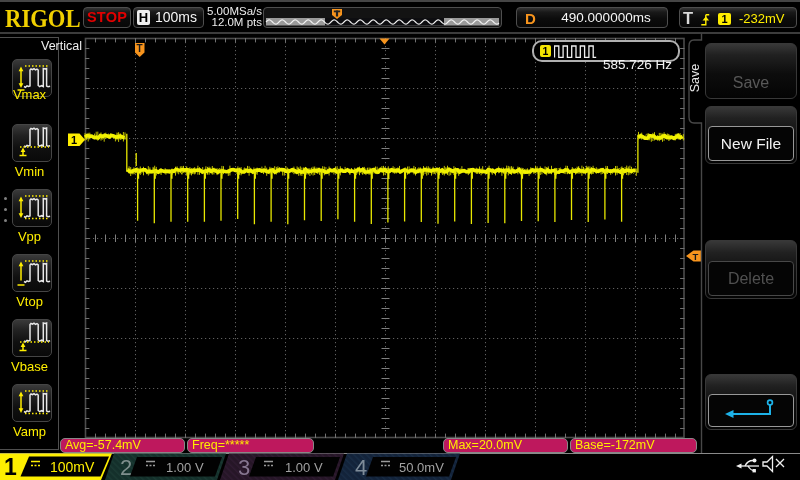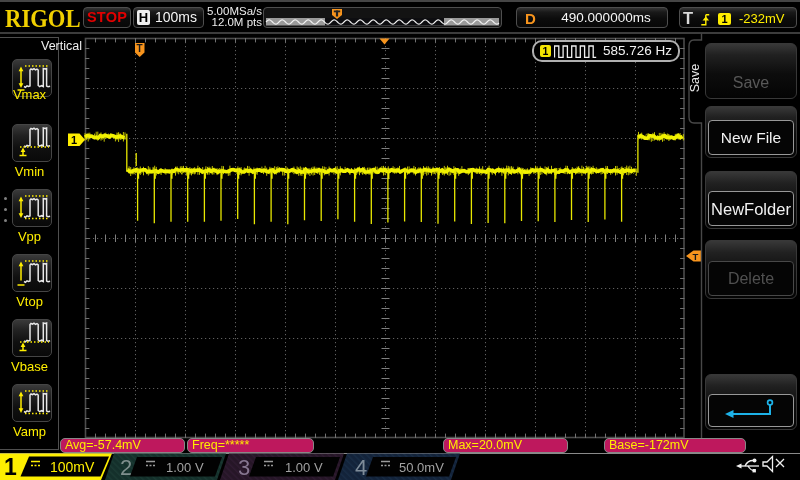--- a/index.html
+++ b/index.html
@@ -112,21 +112,21 @@
   <polygon points="379.5,38.5 389.5,38.5 384.5,44.5" fill="#f7941d"></polygon>
   <polygon points="686,256 693.5,250.5 701,250.5 701,261.5 693.5,261.5" fill="#f7941d"></polygon>
   <text x="692.5" y="260" font-size="9.5" font-weight="bold" fill="#1a1a1a">T</text>
 </svg>
 
 <div class="abs" style="left:532px;top:40px;width:148px;height:22px;background:#000;border:2px solid #b0b0b0;border-radius:10px;">
   <span class="abs" style="left:6px;top:3px;width:11px;height:12px;background:#f5e500;border-radius:2px;color:#000;font-weight:bold;font-size:10.5px;text-align:center;line-height:12px;">1</span>
   <svg class="abs" style="left:20px;top:2.5px;" width="46" height="13" viewBox="0 0 46 13">
     <path d="M0.5,12.5 V1 h4.3 V12.5 h4.3 V1 h4.3 V12.5 h4.3 V1 h4.3 V12.5 h4.3 V1 h4.3 V12.5 h4.3 V1 h4.3 V12.5 h3" stroke="#f0f0f0" stroke-width="1.3" fill="none"></path>
   </svg>
-  <span class="abs" style="left:69px;top:1px;color:#f2f2f2;font-size:13.5px;line-height:16px;">585.726 Hz</span>
+  <span class="abs" style="left:69px;top:15px;color:#f2f2f2;font-size:13.5px;line-height:16px;">585.726 Hz</span>
 </div>
 
 <div class="abs" style="left:0;top:37px;width:59px;height:413px;border-top:1px solid #4f4f4f;border-right:1.5px solid #4f4f4f;border-bottom:1.5px solid #4f4f4f;background:#000;"></div>
 <div class="abs" style="left:0;top:38.5px;width:59px;text-align:center;color:#f0f0f0;font-size:12.5px;margin-left:32px;">Vertical</div>
 <div class="lbtn" style="top:59px"><svg width="40" height="38" viewBox="0 0 40 38">
         <path d="M11,26.5 l1.5,0.8 l1.5,-1.5 l1.5,0.7 l1.5,-0.5 V10.0 l1,-1 l1.5,0.7 l1.5,-1 l1.5,1.2 l1.5,-0.8 l1.2,0.9 V25.5 l1.5,1.2 l1.8,-1 l1.8,0.8 V8.5 l1.8,0.5 l1.5,-0.5 V26.0 l1.5,0.8 l2,-0.5" class="iw"></path>
         <line x1="12" y1="6" x2="36" y2="6" class="iyd"></line>
         <line x1="8" y1="10.5" x2="8" y2="25.5" class="iy"></line>
         <path d="M8,6.5 l-2.4,4.8 h4.8 z" class="iyf"></path>
         <path d="M8,28.0 l-2.4,-4.8 h4.8 z" class="iyf"></path>
@@ -178,43 +178,40 @@
 <div class="abs" style="left:4px;top:197px;width:3px;height:3px;border-radius:50%;background:#808080"></div>
 <div class="abs" style="left:4px;top:208px;width:3px;height:3px;border-radius:50%;background:#808080"></div>
 <div class="abs" style="left:4px;top:219px;width:3px;height:3px;border-radius:50%;background:#808080"></div>
 
 <svg class="abs" style="left:0;top:0;" width="800" height="480">
   <path d="M701.5,33.5 V40 H694 Q689,40 689,46 V117 Q689,123 694,123 H701.5 V454" stroke="#484848" stroke-width="1.4" fill="none"></path>
 </svg>
 <div class="abs" style="left:667px;top:51px;width:56px;height:54px;display:flex;align-items:center;justify-content:center;transform:rotate(-90deg);color:#e8e8e8;font-size:12.5px;">Save</div>
 
 <div class="rbtn" style="top:43px;height:56px;text-align:center;padding-top:30px;line-height:17px;color:#585858;font-size:16px;">Save</div>
-<div class="rbtn" style="top:106px;height:52px;">
+<div class="rbtn" style="top:106px;height:58px;">
   <div class="rinner" style="border:1px solid #989898;text-align:center;line-height:34px;color:#f2f2f2;font-size:15.5px;">New File</div>
-</div>
-<div class="rbtn" style="top:171px;height:58px;">
-  <div class="rinner" style="border:1px solid #989898;text-align:center;line-height:34px;color:#f2f2f2;font-size:16.5px;">NewFolder</div>
 </div>
 <div class="rbtn" style="top:240px;height:59px;padding-left:20px;">
   <div class="rinner" style="border:1px solid #484848;text-align:center;line-height:34px;color:#505050;font-size:16px;">Delete</div>
 </div>
 <div class="rbtn" style="top:374px;height:56px;">
   <div class="rinner" style="border:1px solid #989898;height:33px;">
     <svg width="86" height="31" viewBox="0 0 86 31">
       <path d="M24,19 H61 V10" stroke="#1db2e8" stroke-width="2" fill="none"></path>
       <circle cx="61" cy="7.5" r="2.4" stroke="#1db2e8" stroke-width="1.7" fill="none"></circle>
       <polygon points="16,19 24.5,15 24.5,23" fill="#1db2e8"></polygon>
     </svg>
   </div>
 </div>
 
 <div class="mbox" style="left:60px;width:125px;">Avg=-57.4mV</div>
 <div class="mbox" style="left:187px;width:127px;">Freq=*****</div>
 <div class="mbox" style="left:443px;width:125px;">Max=20.0mV</div>
-<div class="mbox" style="left:604px;width:142px;">Base=-172mV</div>
+<div class="mbox" style="left:570px;width:127px;">Base=-172mV</div>
 
 <div class="abs" style="top:453px;left:0;width:800px;height:1.2px;background:#8a8a8a"></div>
 <svg class="abs" style="left:0;top:452px;" width="800" height="28" viewBox="0 0 800 28">
   <defs>
     <pattern id="h2" width="4.5" height="4.5" patternUnits="userSpaceOnUse" patternTransform="rotate(-45)">
       <rect width="4.5" height="4.5" fill="#14302b"></rect>
           <rect width="1.4" height="4.5" fill="#1a3a33"></rect>
     </pattern>
     <pattern id="h3" width="4.5" height="4.5" patternUnits="userSpaceOnUse" patternTransform="rotate(-45)">
       <rect width="4.5" height="4.5" fill="#261627"></rect>

